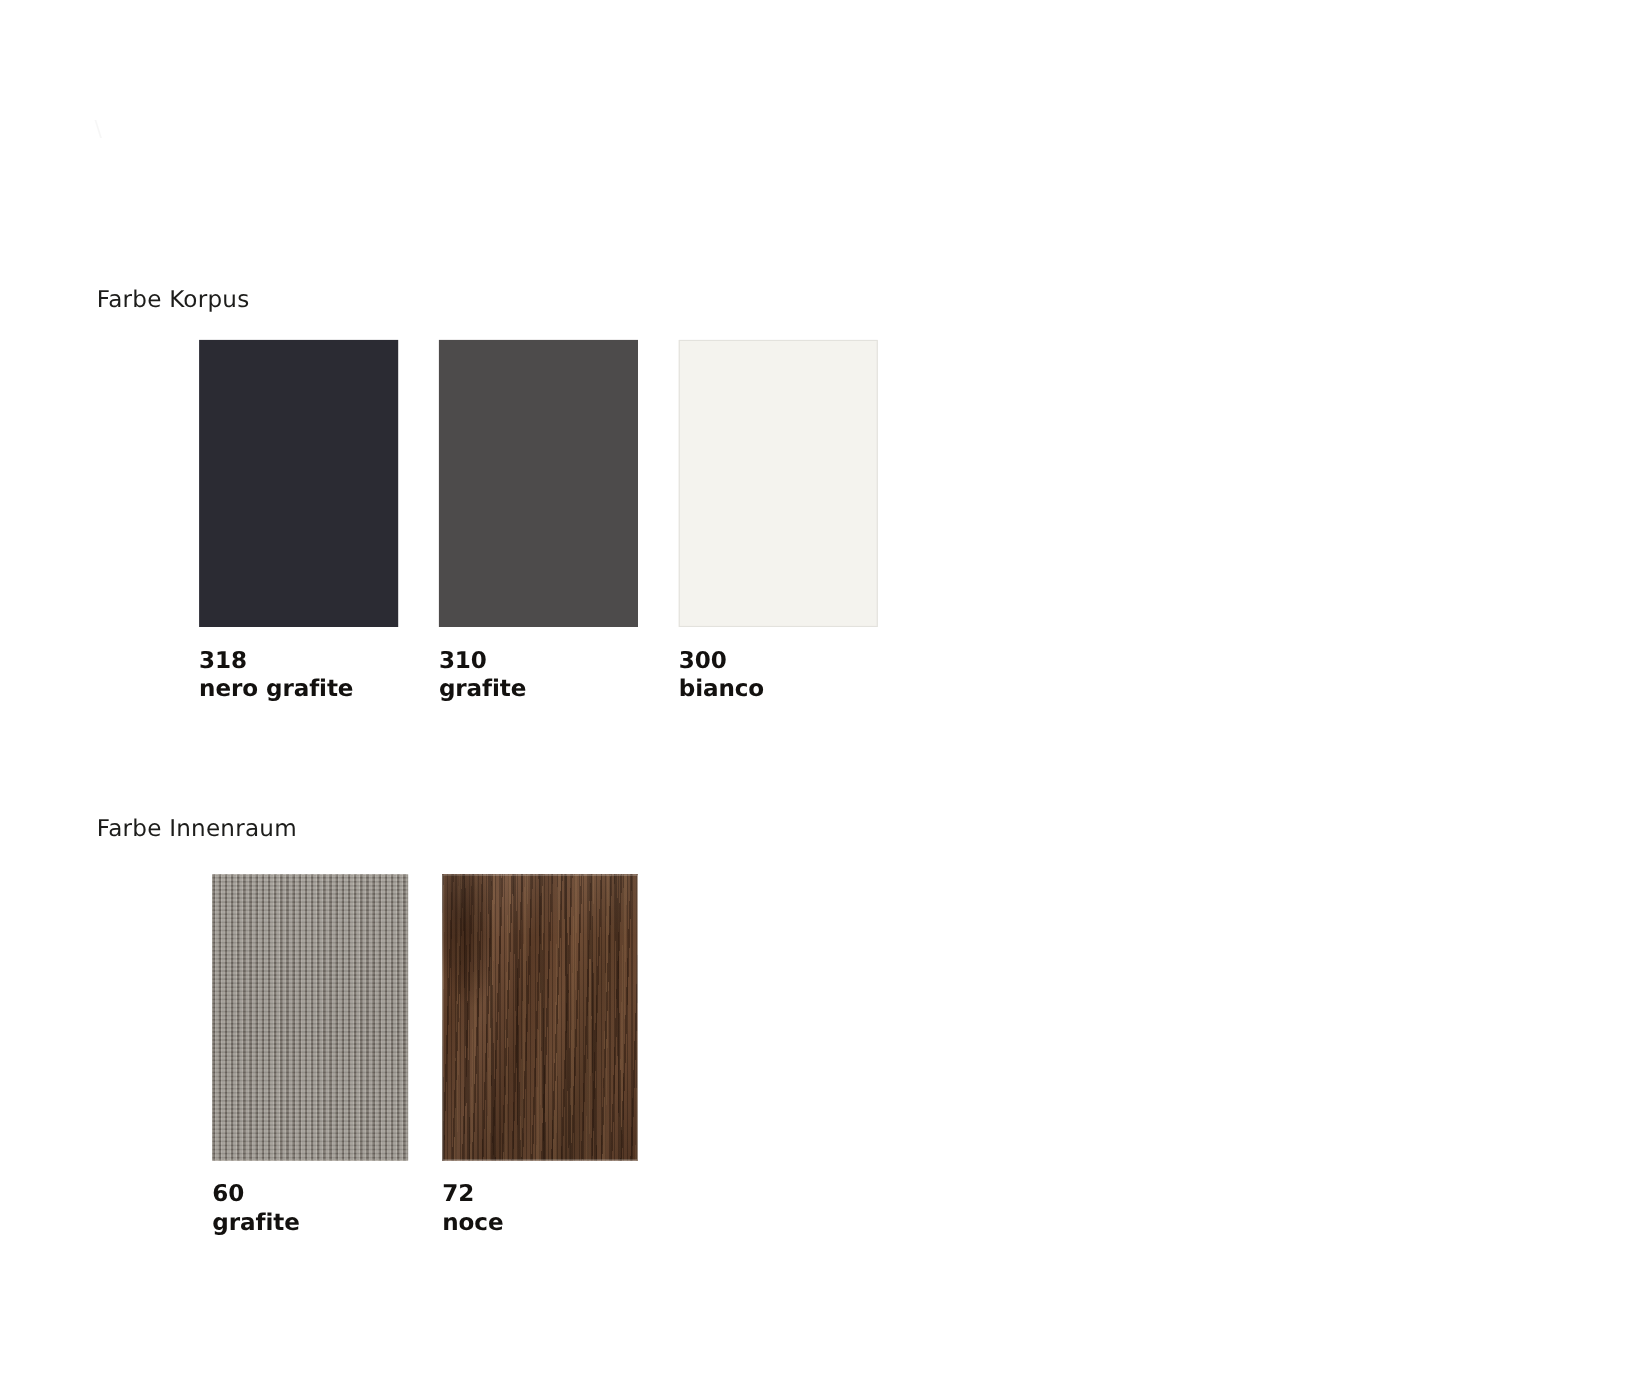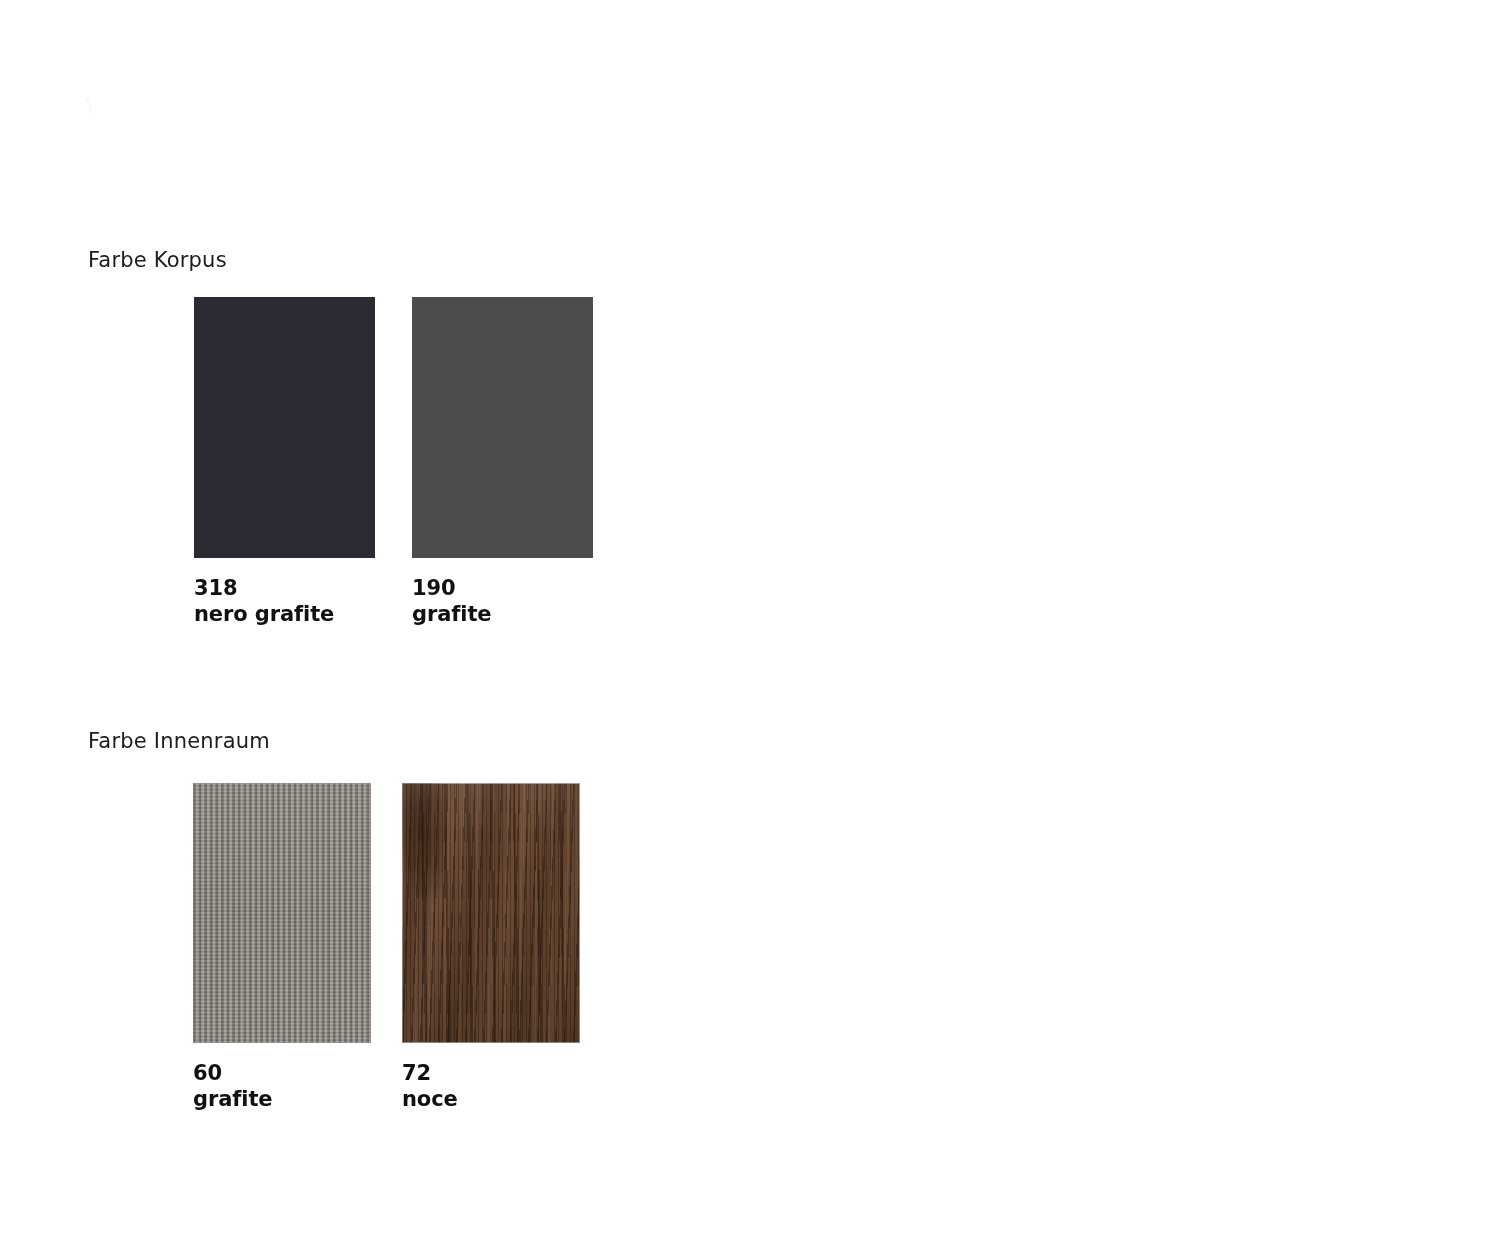--- a/index.html
+++ b/index.html
@@ -13,41 +13,42 @@
     position: relative;
     font-family: "Liberation Sans", sans-serif;
     -webkit-font-smoothing: antialiased;
   }
 
   .page {
     position: absolute;
     inset: 0;
     background: #ffffff;
     overflow: hidden;
+    margin-top: 12px;
   }
 
   
   .section-heading {
     position: absolute;
     font-family: "DejaVu Sans", sans-serif;
     font-weight: 400;
     font-size: 21px;
     letter-spacing: 0.2px;
     color: #1d1d1b;
     white-space: nowrap;
   }
   #heading-korpus { left: 88px; top: 248px; }
   #heading-innenraum { left: 88px; top: 729px; }
 
   
   .swatch-row {
     position: absolute;
     display: flex;
   }
-  #row-korpus { left: 194px; top: 297px; align-items: flex-end; }
+  #row-korpus { left: 181px; top: 297px; align-items: flex-end; }
   #row-innenraum { left: 193px; top: 783px; }
 
   .swatch-cell {
     display: flex;
     flex-direction: column;
   }
   #row-korpus .swatch-cell { margin-right: 37px; }
   #row-innenraum .swatch-cell { margin-right: 31px; }
   .swatch-cell:last-child { margin-right: 0; }
 
@@ -197,25 +198,32 @@
       <div class="swatch-chip chip-flat" style="background:#2b2b33;"></div>
       <div class="swatch-caption">
         <span class="code">318</span>
         <span class="name">nero grafite</span>
       </div>
     </div>
 
     <div class="swatch-cell">
       <div class="swatch-chip chip-flat" style="background:#4d4b4b;"></div>
       <div class="swatch-caption">
-        <span class="code">190</span>
+        <span class="code">310</span>
         <span class="name">grafite</span>
       </div>
     </div>
 
+    <div class="swatch-cell">
+      <div class="swatch-chip chip-flat chip-bianco" style="background:#f4f3ee;"></div>
+      <div class="swatch-caption">
+        <span class="code">300</span>
+        <span class="name">bianco</span>
+      </div>
+    </div>
 
   </div>
 
   <div id="heading-innenraum" class="section-heading">Farbe Innenraum</div>
 
   <div id="row-innenraum" class="swatch-row">
 
     <div class="swatch-cell">
       <div class="swatch-chip chip-fabric"></div>
       <div class="swatch-caption">

